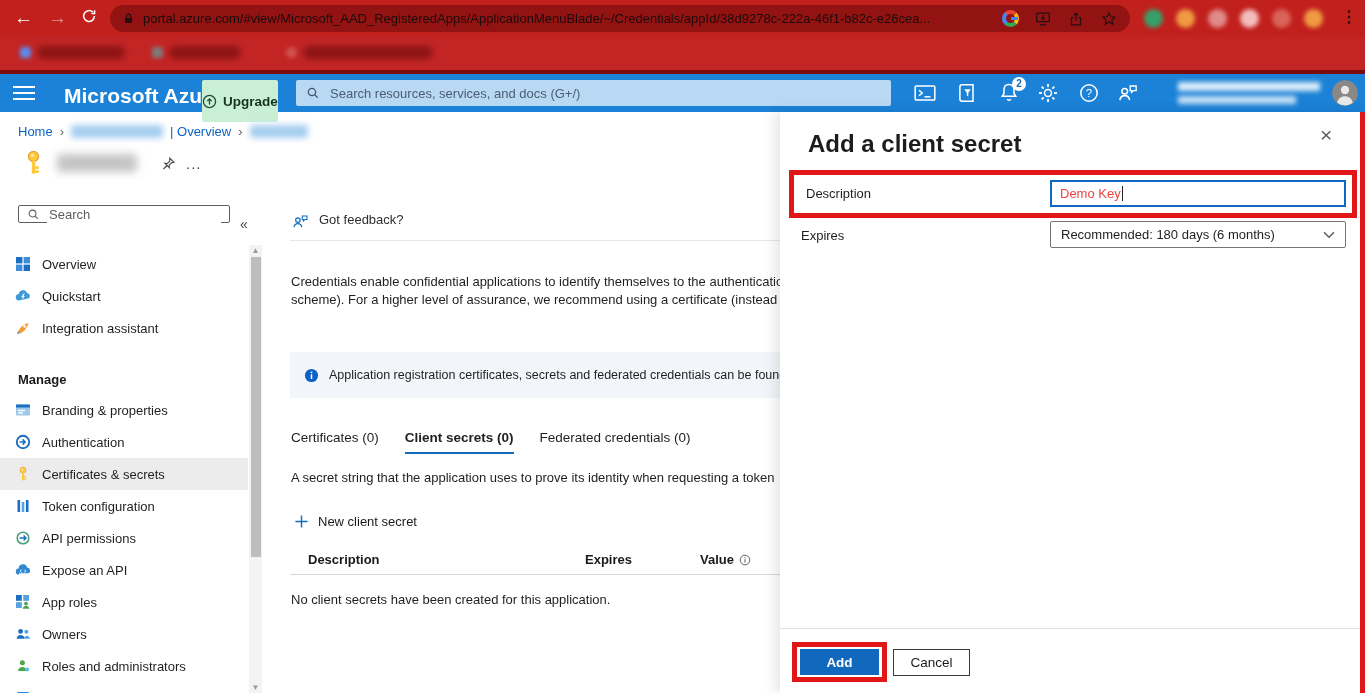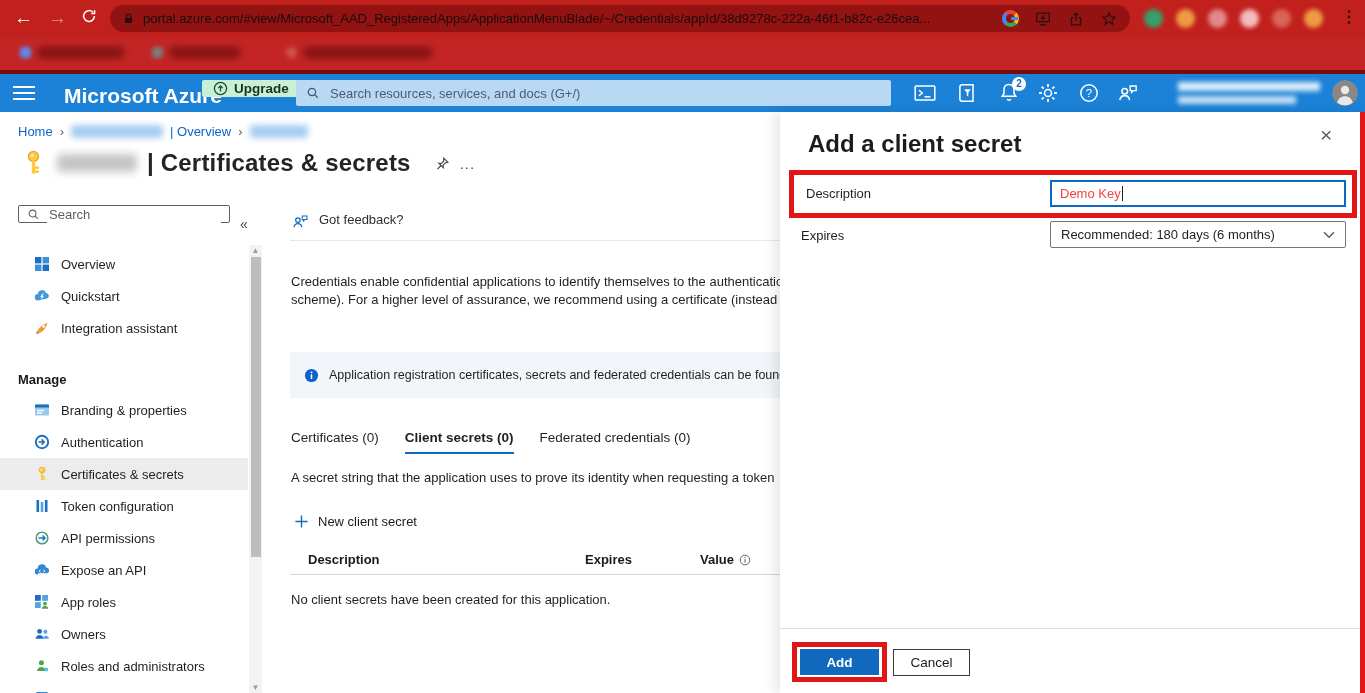--- a/index.html
+++ b/index.html
@@ -25,21 +25,21 @@
   .bm-chip{position:absolute;top:9px;display:flex;align-items:center;gap:6px;}
   .bm-dot{width:11px;height:11px;border-radius:3px;filter:blur(2px);}
   .bm-blob{height:13px;border-radius:7px;background:#8c1414;filter:blur(3px);}
   .maroon-line{position:absolute;left:0;top:70px;width:1365px;height:4px;background:#7a0c0c;}
 
   
   .aznav{position:absolute;left:0;top:74px;width:1365px;height:38px;background:#1b82d7;}
   .hamburger{position:absolute;left:13px;top:12px;width:22px;}
   .hamburger div{height:2px;background:#fff;margin-bottom:4px;}
   .brand{position:absolute;left:64px;top:10px;color:#fff;font-size:21px;font-weight:bold;}
-  .upgrade-btn{position:absolute;left:202px;top:6px;height:17px;padding:0 11px;background:#c9f0d5;
+  .upgrade-btn{position:absolute;left:202px;top:6px;height:42px;padding:0 0;background:#c9f0d5;
                border-radius:2px;display:flex;align-items:center;gap:6px;font-size:13.5px;
                font-weight:bold;color:#17321f;border:none;cursor:pointer;}
   .az-search{position:absolute;left:296px;top:6px;width:595px;height:26px;background:#b9d8f3;
              border-radius:2px;display:flex;align-items:center;padding:0 10px;gap:8px;box-sizing:border-box;}
   .az-search input{border:none;background:transparent;outline:none;font-size:13px;color:#33475c;width:100%;
                    font-family:"Liberation Sans",sans-serif;}
   .az-search input::placeholder{color:#4a5d70;opacity:1;}
   .nav-icon{position:absolute;top:7px;width:24px;height:24px;cursor:pointer;}
   .bell-badge{position:absolute;left:1012px;top:3px;width:14px;height:14px;border-radius:50%;background:#fff;
               color:#0f6cbd;font-size:10px;font-weight:bold;text-align:center;line-height:14px;z-index:2;}
@@ -62,21 +62,21 @@
   .sidebar{position:absolute;left:0;top:200px;width:265px;height:493px;}
   .sb-search{position:absolute;left:18px;top:5px;width:212px;height:18px;border:1px solid #605e5c;
              border-radius:2px;display:flex;align-items:center;padding:0 8px;gap:7px;box-sizing:border-box;background:#fff;}
   .sb-search input{border:none;outline:none;font-size:13px;color:#323130;width:100%;font-family:"Liberation Sans",sans-serif;}
   .sb-search input::placeholder{color:#605e5c;opacity:1;}
   .sb-collapse{position:absolute;left:240px;top:16px;font-size:14px;color:#444;cursor:pointer;}
   .sb-scroll{position:absolute;left:249px;top:45px;width:13px;height:448px;background:#f3f3f3;}
   .sb-thumb{position:absolute;left:1.5px;top:12px;width:10px;height:300px;background:#bdbdbd;cursor:pointer;}
   .sb-arrow{position:absolute;left:0;width:13px;text-align:center;font-size:8px;color:#9a9a9a;cursor:pointer;}
   .nav-list{position:absolute;left:0;top:48px;width:248px;}
-  .nav-item{height:32px;display:flex;align-items:center;padding-left:34px;gap:11px;font-size:13px;
+  .nav-item{height:32px;display:flex;align-items:center;padding-left:15px;gap:11px;font-size:13px;
             color:#201f1e;cursor:pointer;}
   .nav-item.active{background:#ececec;}
   .nav-section{padding-left:18px;font-size:13px;font-weight:bold;color:#1b1a19;height:30px;
                display:flex;align-items:center;margin-top:20px;}
 
   
   .main{position:absolute;left:290px;top:200px;width:490px;height:493px;overflow:hidden;}
   .feedback-row{position:absolute;left:1px;top:12px;display:flex;gap:9px;
                 font-size:13px;color:#2f2e2d;cursor:pointer;}
   .divider{position:absolute;left:0;width:490px;border-top:1px solid #e8e8e8;}
@@ -284,21 +284,20 @@
     <span style="display:flex;">
       <svg viewBox="0 0 16 16" width="27" height="30">
           <circle cx="8" cy="4.1" r="3" fill="#ffc83d" stroke="#e8a33d" stroke-width=".7"></circle>
           <circle cx="7.3" cy="3.5" r="1" fill="#ffe8b0"></circle>
           <rect x="7" y="6.8" width="2" height="7.6" rx=".6" fill="#ffc83d"></rect>
           <rect x="8.8" y="10" width="2.4" height="1.5" fill="#ffc83d"></rect>
           <rect x="8.8" y="12.4" width="2.4" height="1.5" fill="#ffc83d"></rect>
         </svg>
     </span>
     <span class="title-blur"></span>
-    <h1 class="page-title">| Certificates &amp; secrets</h1>
     <span style="display:flex;margin-left:14px;">
       <svg viewBox="0 0 16 16" width="15" height="15">
           <g fill="none" stroke="#4d4b49" stroke-width="1.2">
             <path d="M9.3 2.2l4.5 4.5-2.6.6-2.5 2.5.3 2.7-2.3-2.3L2.6 14l3.7-4.1-2.2-2.2 2.7.3 2.5-2.5z"></path>
           </g>
         </svg>
     </span>
     <span class="title-more">...</span>
   </div>
 

